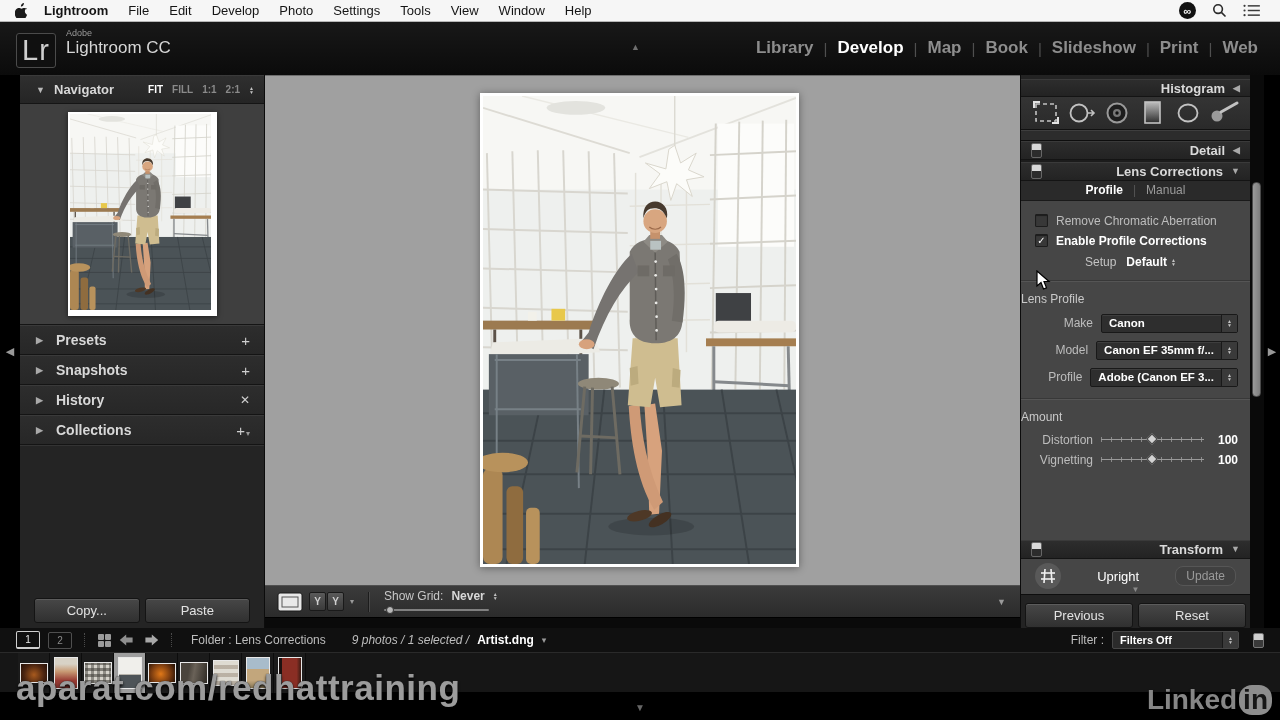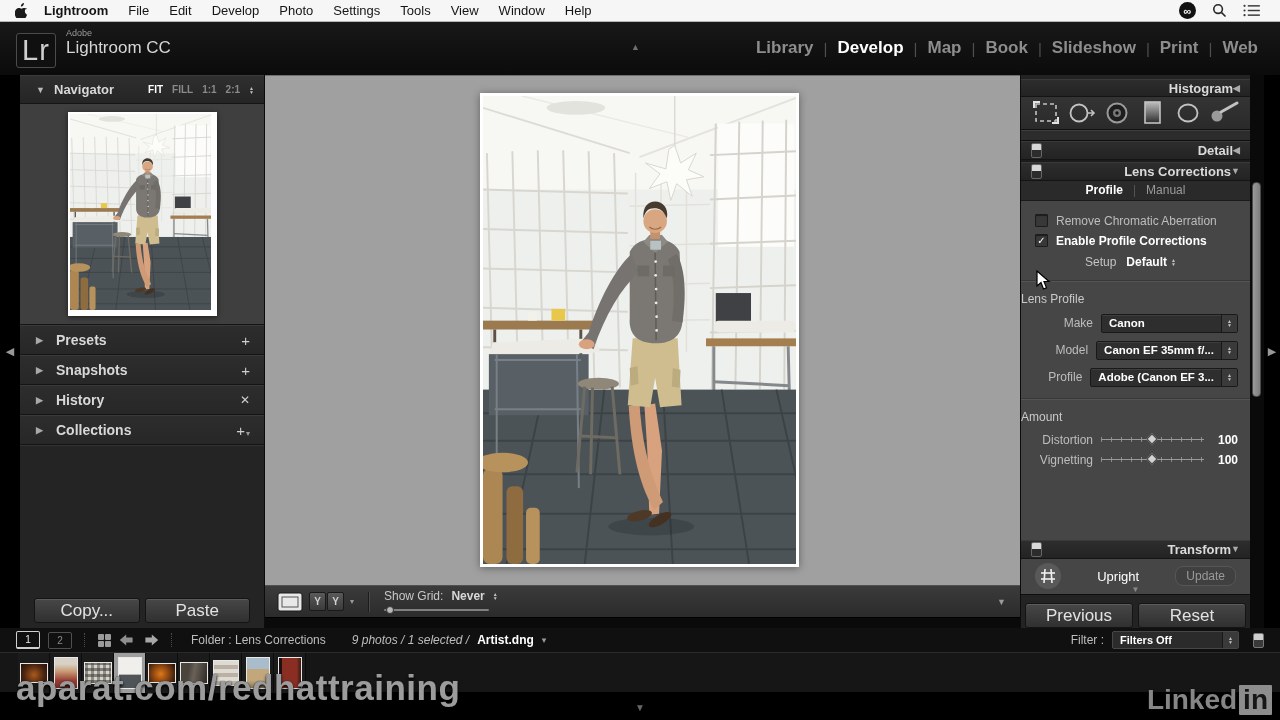--- a/index.html
+++ b/index.html
@@ -52,21 +52,21 @@
   .nav-photo{width:145px;height:200px;background:#fff;padding:2px;box-shadow:0 1px 5px rgba(0,0,0,.6);}
   .nav-photo svg{display:block;width:141px;height:196px;}
   .lp-section{height:28px;display:flex;align-items:center;padding:0 14px 0 16px;gap:10px;
     background:linear-gradient(#2d2d2d,#272727);border-top:1px solid #3a3a3a;border-bottom:1px solid #141414;
     color:#d8d8d8;font-size:14px;font-weight:bold;}
   .lp-section .disc{color:#a9a9a9;font-size:9px;width:10px;}
   .lp-action{margin-left:auto;color:#cfcfcf;font-size:15px;font-weight:normal;display:flex;align-items:center;}
   .lp-action .caret{font-size:8px;color:#9a9a9a;margin-left:1px;margin-top:6px;}
   .lp-fill{flex:1;background:#242424;border-top:1px solid #333;}
   .lp-buttons{height:37px;display:flex;gap:5px;padding:7px 14px 0;box-sizing:border-box;background:#242424;}
-  .lr-btn{flex:1;height:23px;border:1px solid #141414;border-radius:3px;color:#e2e2e2;font-size:17px;
+  .lr-btn{flex:1;height:23px;border:1px solid #141414;border-radius:3px;color:#e2e2e2;font-size:13px;
     background:linear-gradient(#474747,#303030);box-shadow:inset 0 1px 0 #5c5c5c;
     display:flex;align-items:center;justify-content:center;}
 
   
   .canvas{position:absolute;left:265px;top:75px;width:755px;height:510px;background:#a0a0a0;
     border-top:1px solid #6e6e6e;box-sizing:border-box;}
   .photo-frame{position:absolute;left:480px;top:93px;width:319px;height:474px;background:#fff;
     box-shadow:0 1px 8px rgba(0,0,0,.4);padding:3px;box-sizing:border-box;}
   .photo-frame svg{display:block;width:313px;height:468px;}
 
@@ -85,21 +85,21 @@
   .showgrid-row b{color:#d8d8d8;font-weight:bold;}
   .mini-slider{position:relative;width:105px;height:8px;margin-top:3px;}
   .mini-slider .track{position:absolute;left:0;right:0;top:3px;height:2px;background:#808080;border-radius:1px;}
   .mini-slider .knob{position:absolute;left:2px;top:0;width:8px;height:8px;border-radius:50%;
     background:#b8b8b8;border:1px solid #333;box-sizing:border-box;}
   .tb-end-caret{margin-left:auto;color:#9a9a9a;font-size:9px;padding-right:6px;}
 
   
   .right-panel{position:absolute;left:1020px;top:75px;width:230px;height:553px;background:#272727;
     border-left:1px solid #0c0c0c;box-sizing:border-box;display:flex;flex-direction:column;}
-  .rp-header{height:24px;display:flex;align-items:center;justify-content:flex-end;padding:0 10px;
+  .rp-header{height:24px;display:flex;align-items:center;justify-content:flex-end;gap:8px;padding:0 10px;
     background:linear-gradient(#2d2d2d,#232323);border-top:1px solid #3a3a3a;border-bottom:1px solid #141414;
     color:#dadada;font-size:13px;font-weight:bold;}
   .rp-header .disc{color:#a9a9a9;font-size:9px;}
   .rp-header .switch{margin-right:auto;}
   .switch{width:9px;height:13px;border:1px solid #666;border-radius:2px;background:linear-gradient(#d8d8d8 48%,#2c2c2c 48%);}
   .toolstrip{height:44px;background:linear-gradient(#343434,#2a2a2a);border-bottom:1px solid #111;
     display:flex;align-items:center;justify-content:space-between;padding:0 10px;}
   .partial-strip{height:13px;background:#2c2c2c;border-top:1px solid #3e3e3e;border-bottom:1px solid #0e0e0e;}
 
   .lens-content{background:#464646;padding:10px 0 14px;color:#c4c4c4;font-size:12px;}
@@ -190,21 +190,21 @@
   .fs-cell:nth-child(9) .fs-thumb{background:linear-gradient(90deg,#1c1210 15%,#8a2e24 15% 80%,#3a1c14);}
 
   .bottom-strip{position:absolute;left:0;top:692px;width:1280px;height:28px;background:#000;
     display:flex;align-items:flex-start;justify-content:center;color:#666;font-size:10px;padding-top:10px;box-sizing:border-box;}
 
   
   .watermark{position:absolute;left:16px;top:668px;z-index:40;font-size:35px;font-weight:bold;letter-spacing:.5px;
     color:#9c9c9c;text-shadow:0 2px 3px rgba(0,0,0,.9),0 0 1px #2a2a2a;}
   .linkedin{position:absolute;right:8px;top:684px;z-index:40;display:flex;align-items:center;
     font-size:28px;font-weight:bold;color:#868686;text-shadow:0 1px 2px rgba(0,0,0,.8);}
-  .in-badge{margin-left:2px;background:#8d8d8d;color:#161616;border-radius:1px;padding:0 4px;line-height:30px;
+  .in-badge{margin-left:2px;background:#8d8d8d;color:#161616;border-radius:13px;padding:0 4px;line-height:30px;
     text-shadow:none;}
   .cursor{position:absolute;left:1036px;top:270px;z-index:60;}
 </style>
 </head>
 <body>
 
 <div id="root">
 
   <svg width="0" height="0" style="position:absolute">
     <defs>

